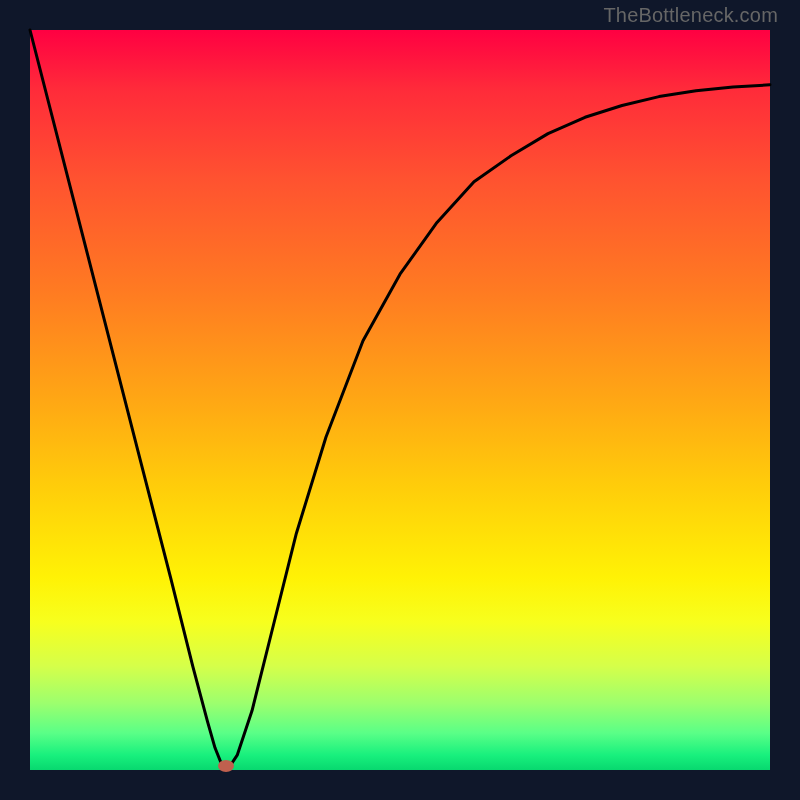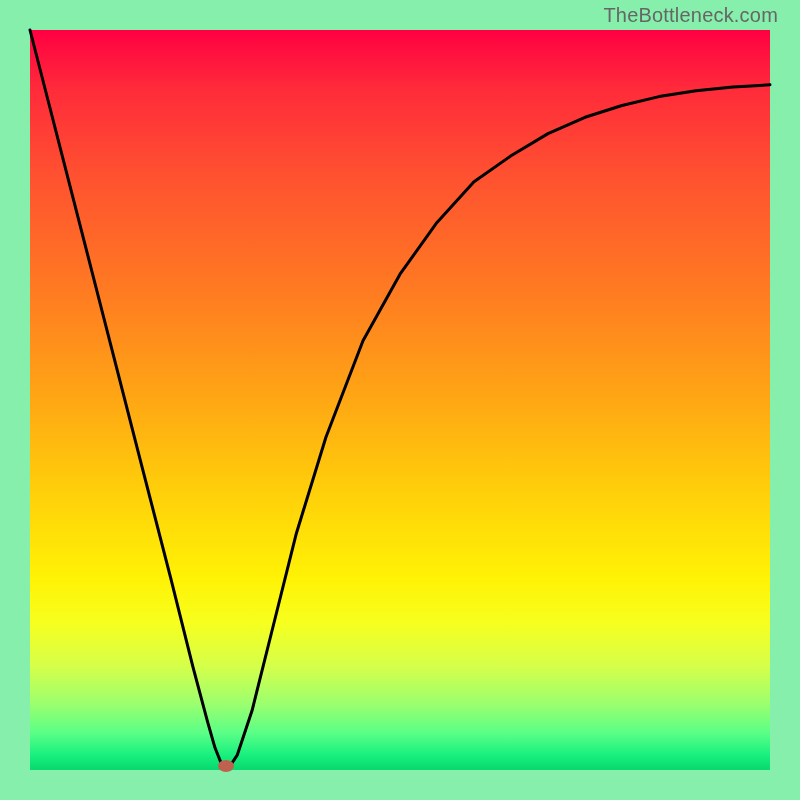--- a/index.html
+++ b/index.html
@@ -7,21 +7,21 @@
     padding: 0;
     width: 800px;
     height: 800px;
     background: #000;
     font-family: Arial, Helvetica, sans-serif;
   }
   .frame {
     position: relative;
     width: 800px;
     height: 800px;
-    background: #86efac;
+    background: #0f172a;
   }
   .plot {
     position: absolute;
     left: 30px;
     top: 30px;
     width: 740px;
     height: 740px;
     background: linear-gradient(to bottom,
       #ff0042 0%,
       #ff2b3a 8%,

